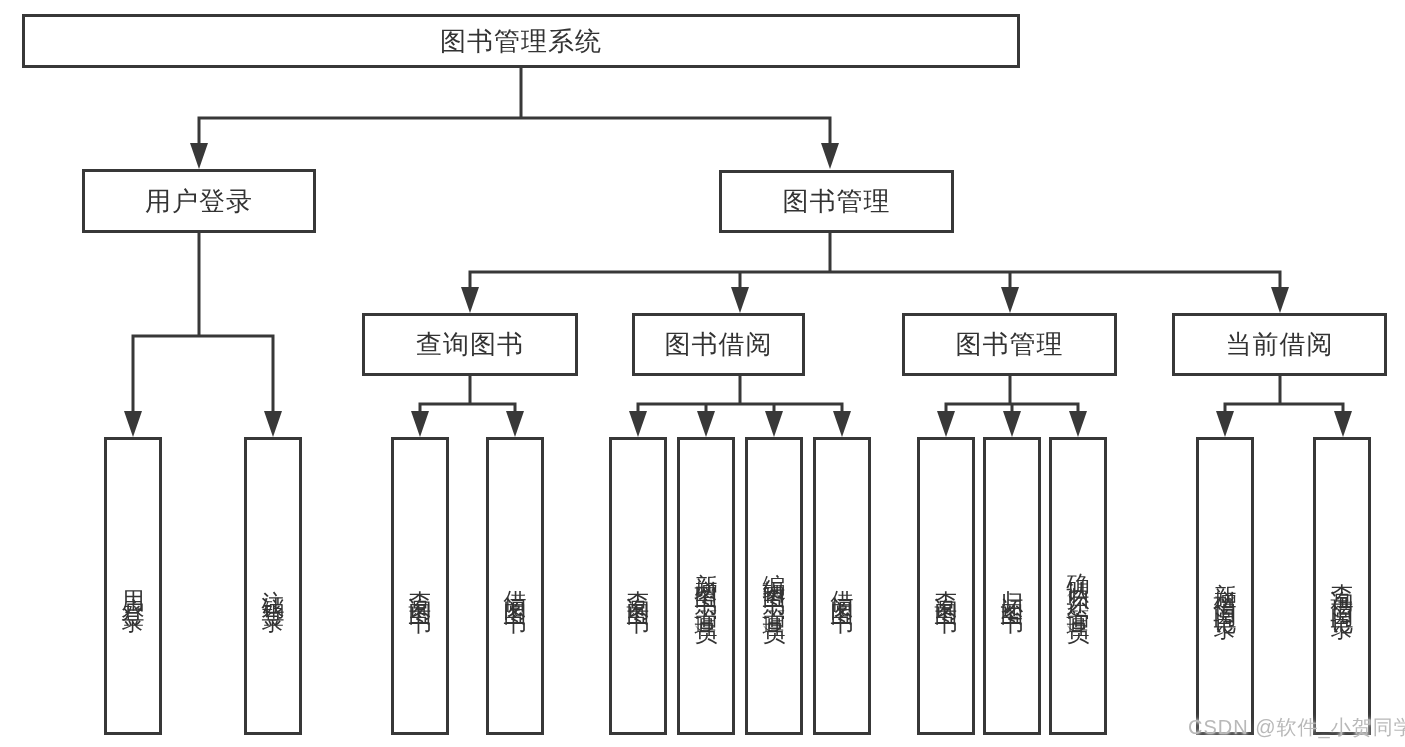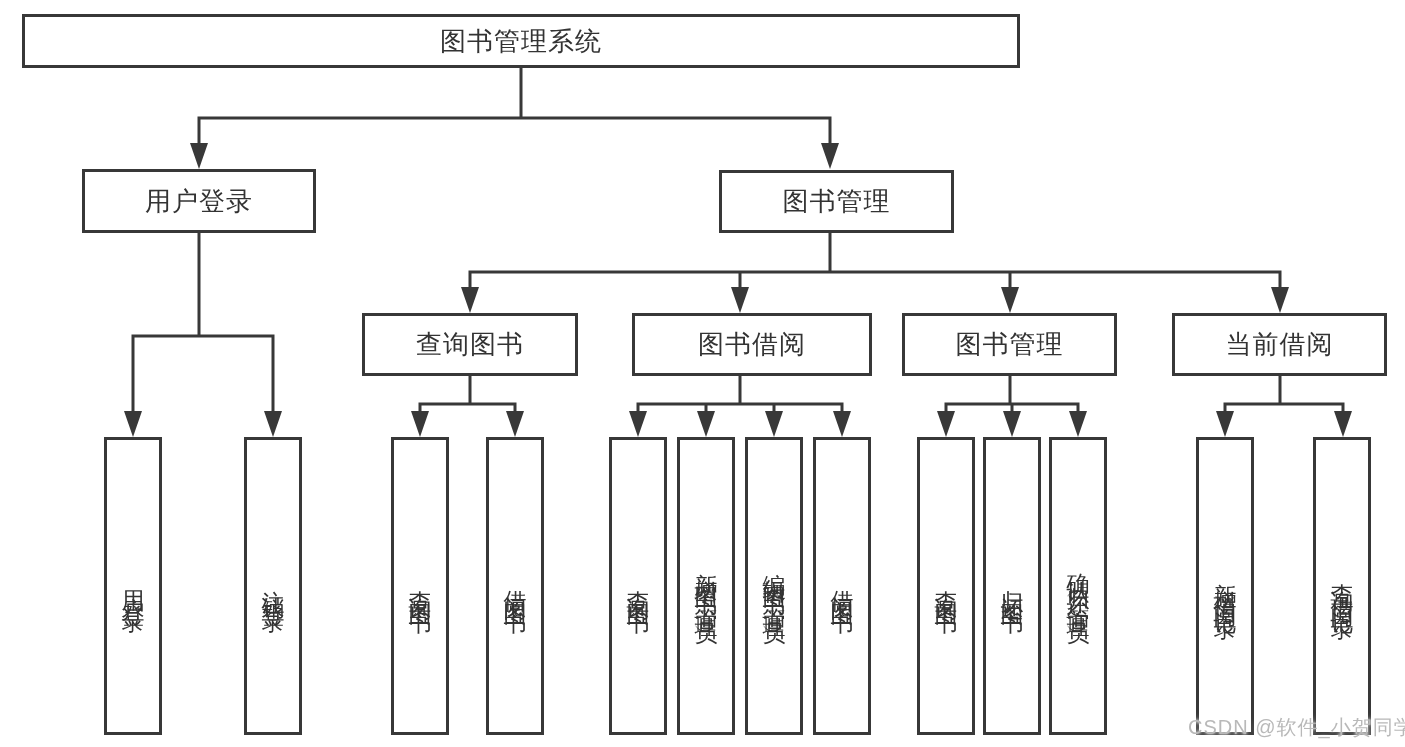--- a/index.html
+++ b/index.html
@@ -114,21 +114,21 @@
       <polygon points="1334,411 1352,411 1343,437" fill="#383838" stroke="none"></polygon>
     </g>
   </svg>
 
   <div class="box h-box" style="left:22px; top:14px; width:998px; height:54px;font-family:Liberation Mono, monospace;">图书管理系统</div>
 
   <div class="box h-box" style="left:82px; top:169px; width:234px; height:64px;">用户登录</div>
   <div class="box h-box" style="left:712px; top:170px; width:235px; height:63px;margin-left:7px;">图书管理</div>
 
   <div class="box h-box" style="left:362px; top:313px; width:216px; height:63px;">查询图书</div>
-  <div class="box h-box" style="left:632px; top:313px; width:240px; height:63px;">图书借阅</div>
+  <div class="box h-box" style="left:632px; top:313px; width:173px; height:63px;">图书借阅</div>
   <div class="box h-box" style="left:902px; top:313px; width:215px; height:63px;">图书管理</div>
   <div class="box h-box" style="left:1172px; top:313px; width:215px; height:63px;">当前借阅</div>
 
   <div class="box v-box" style="left:104px;">用户登录</div>
   <div class="box v-box" style="left:244px;">注销登录</div>
 
   <div class="box v-box" style="left:391px;">查询图书</div>
   <div class="box v-box" style="left:486px;">借阅图书</div>
 
   <div class="box v-box" style="left:609px;">查询图书</div>

